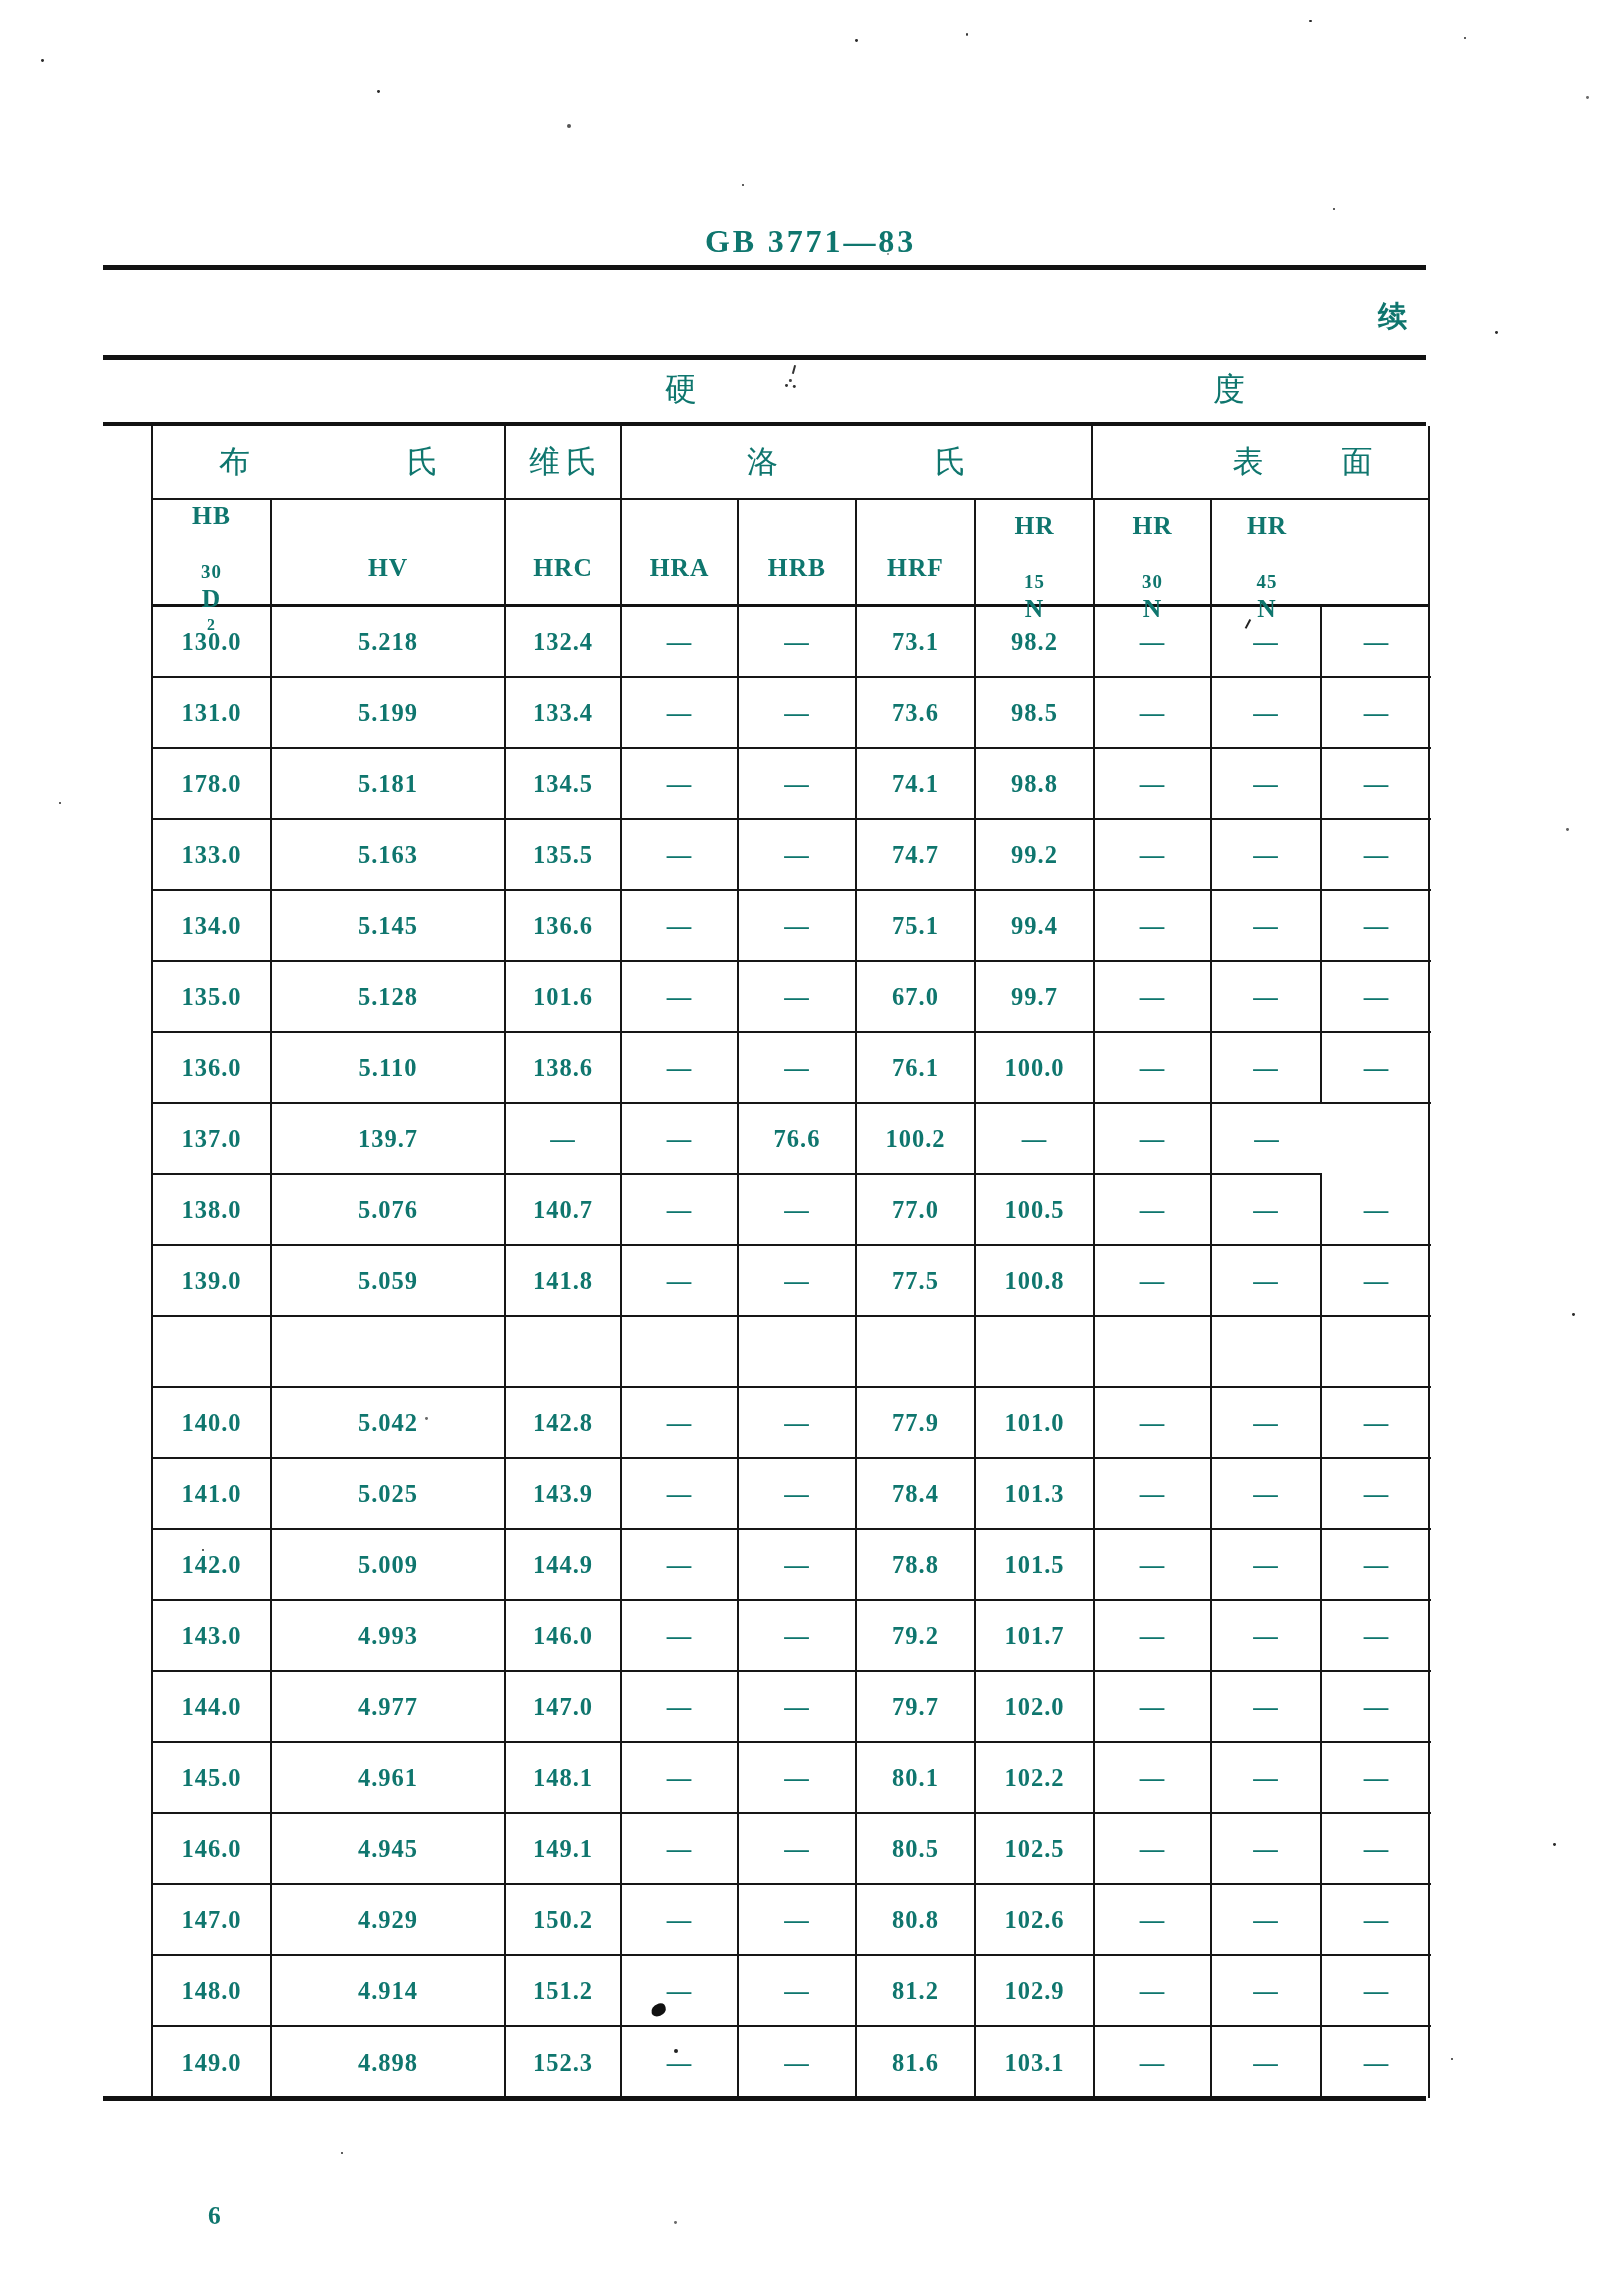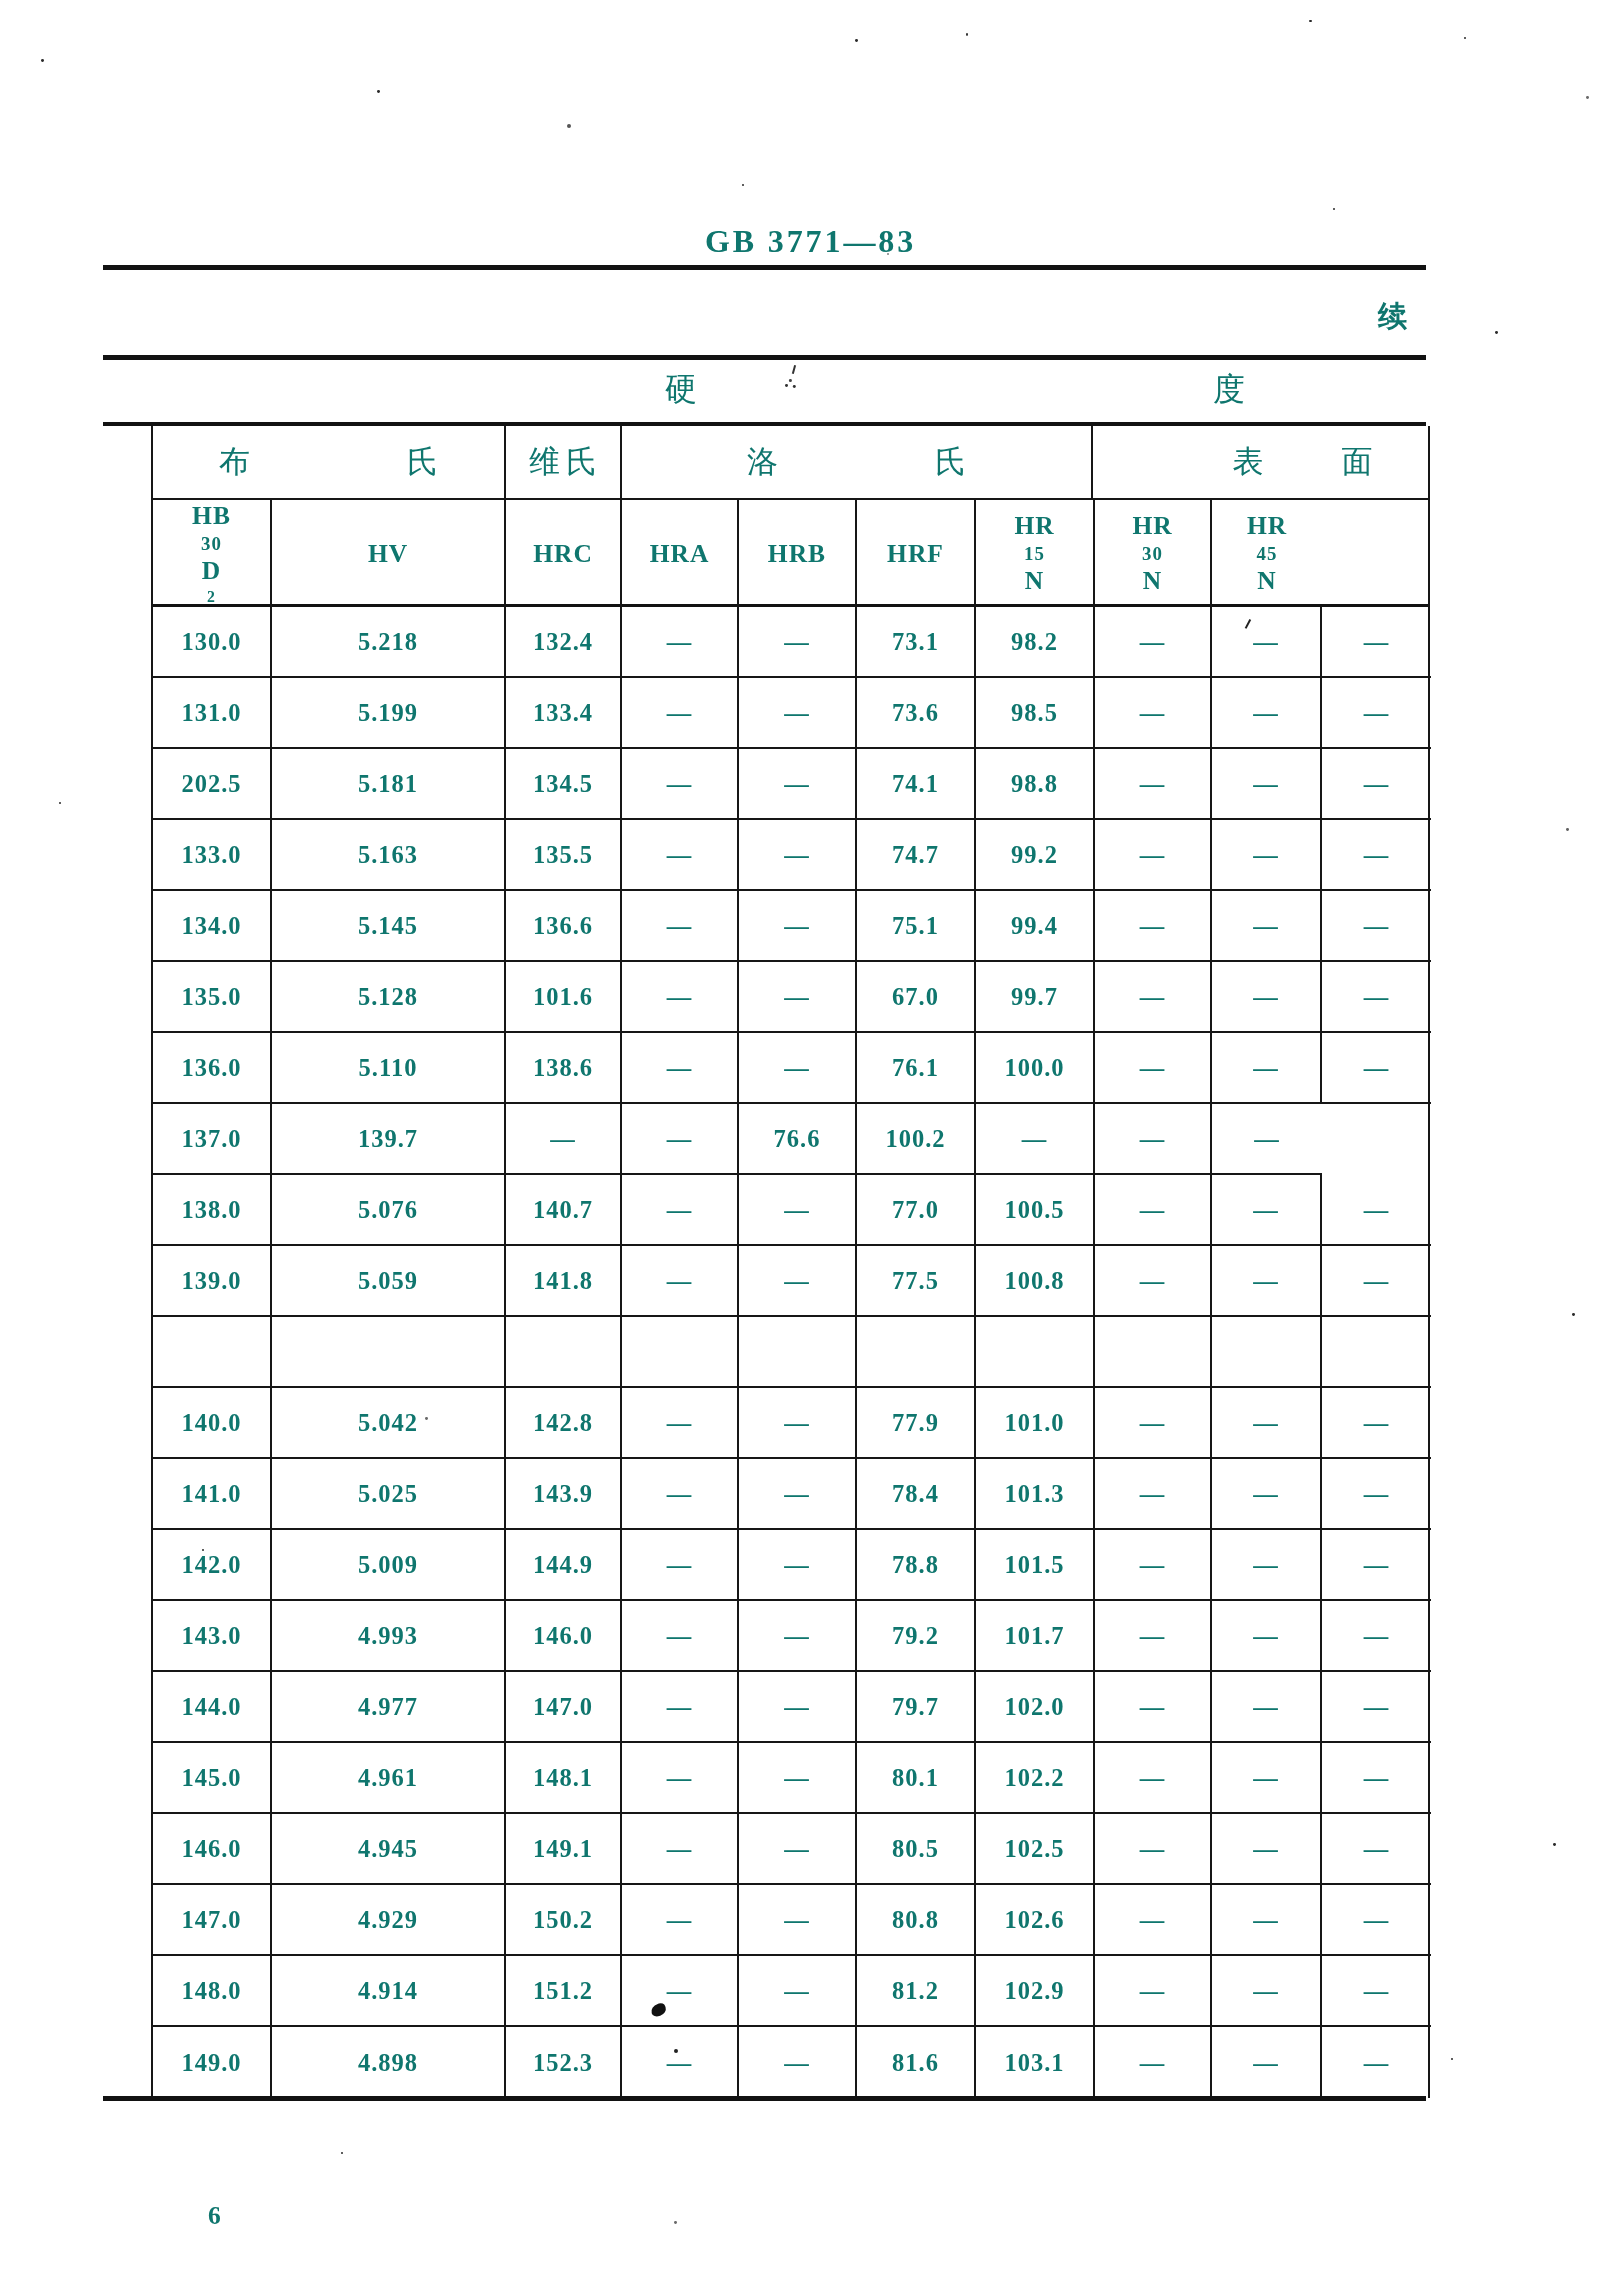--- a/index.html
+++ b/index.html
@@ -49,21 +49,21 @@
   .g-rockwell{gap:157px;}
   .g-surface{gap:78px;padding-left:84px;}
   .header-row{height:104px;border-bottom:3.9px solid #121212;box-sizing:content-box;}
   .hcell{
     display:flex;flex-direction:column;align-items:center;justify-content:center;
     border-right:2px solid #161616;box-sizing:border-box;
     font-size:25.5px;font-weight:bold;letter-spacing:1px;line-height:1.25;
   }
   .hcell:last-child{border-right:none;}
   .hline{white-space:nowrap;}
-  .t-small{font-size:0.74em;vertical-align:0.18em;}
+  .t-small{font-size:0.74em;vertical-align:0.18em;margin-top:28px;}
   .t-sup{font-size:0.62em;vertical-align:0.55em;}
   .t-sub{font-size:0.62em;vertical-align:-0.25em;}
   .t-it{font-style:italic;}
   .trow{height:71px;}
   .tcell{
     display:flex;align-items:center;justify-content:center;
     border-right:2px solid #161616;border-bottom:2px solid #161616;
     box-sizing:border-box;
     font-size:24.5px;font-weight:bold;letter-spacing:1px;
   }
@@ -188,21 +188,21 @@
           <div class="tcell">133.4</div>
           <div class="tcell">—</div>
           <div class="tcell">—</div>
           <div class="tcell">73.6</div>
           <div class="tcell">98.5</div>
           <div class="tcell">—</div>
           <div class="tcell">—</div>
           <div class="tcell">—</div>
         </div>
         <div class="trow cols10">
-          <div class="tcell">202.5</div>
+          <div class="tcell">178.0</div>
           <div class="tcell">5.181</div>
           <div class="tcell">134.5</div>
           <div class="tcell">—</div>
           <div class="tcell">—</div>
           <div class="tcell">74.1</div>
           <div class="tcell">98.8</div>
           <div class="tcell">—</div>
           <div class="tcell">—</div>
           <div class="tcell">—</div>
         </div>

